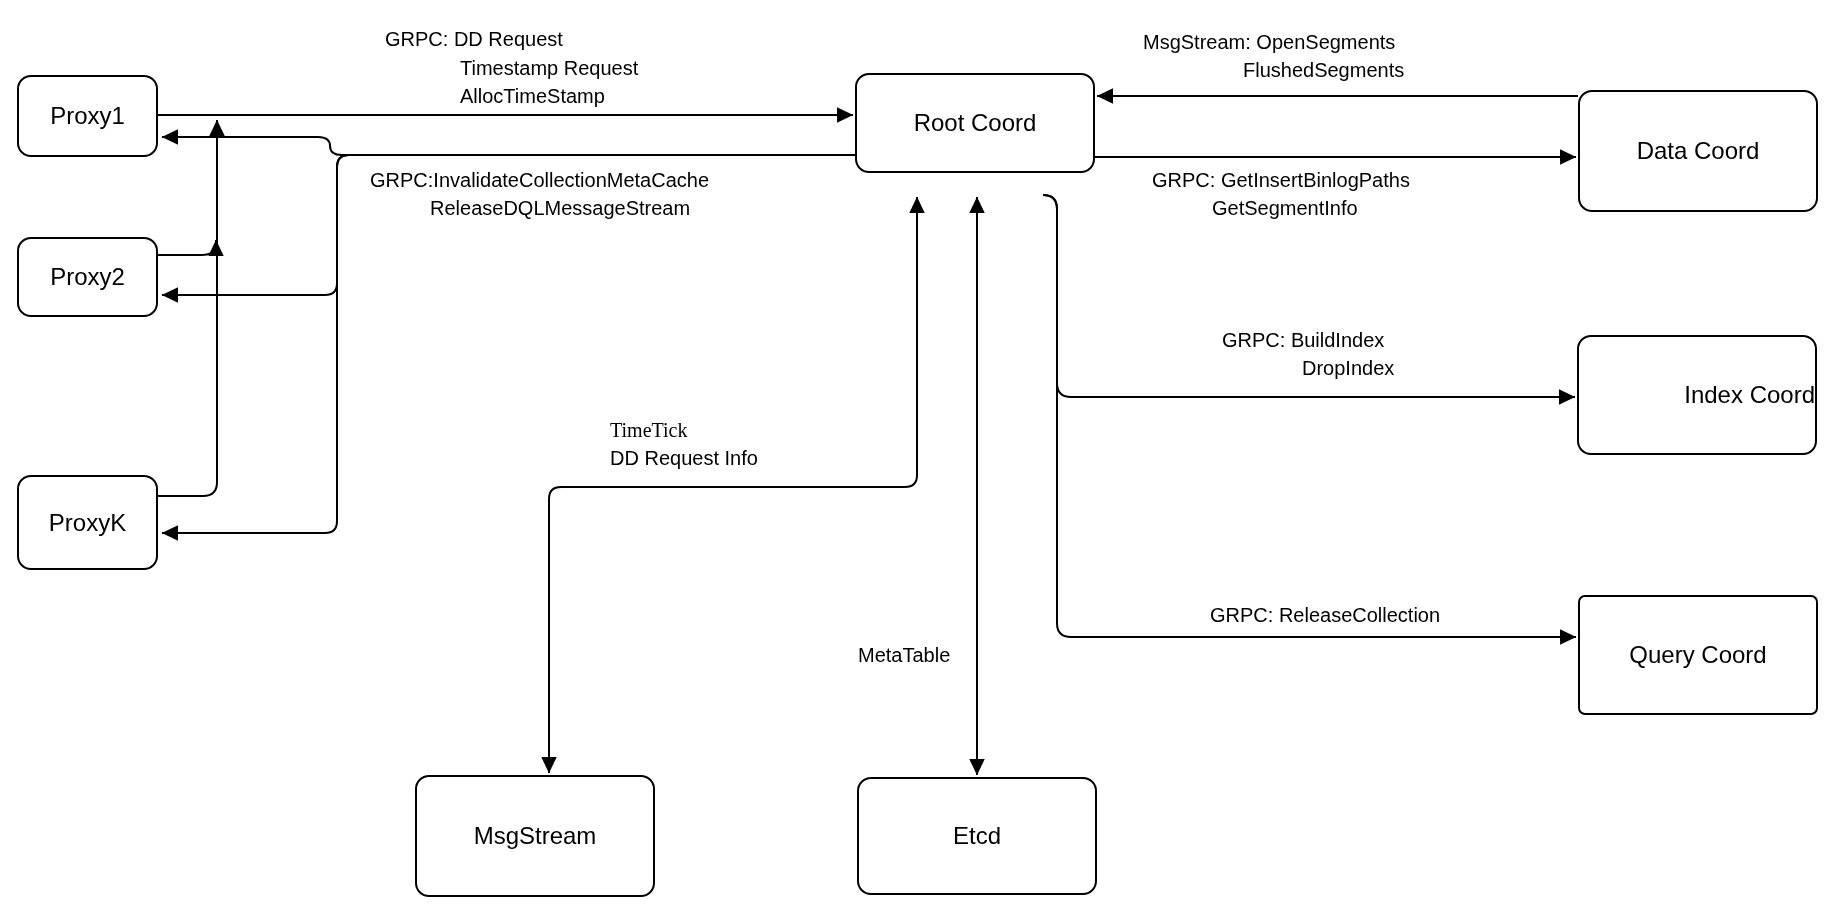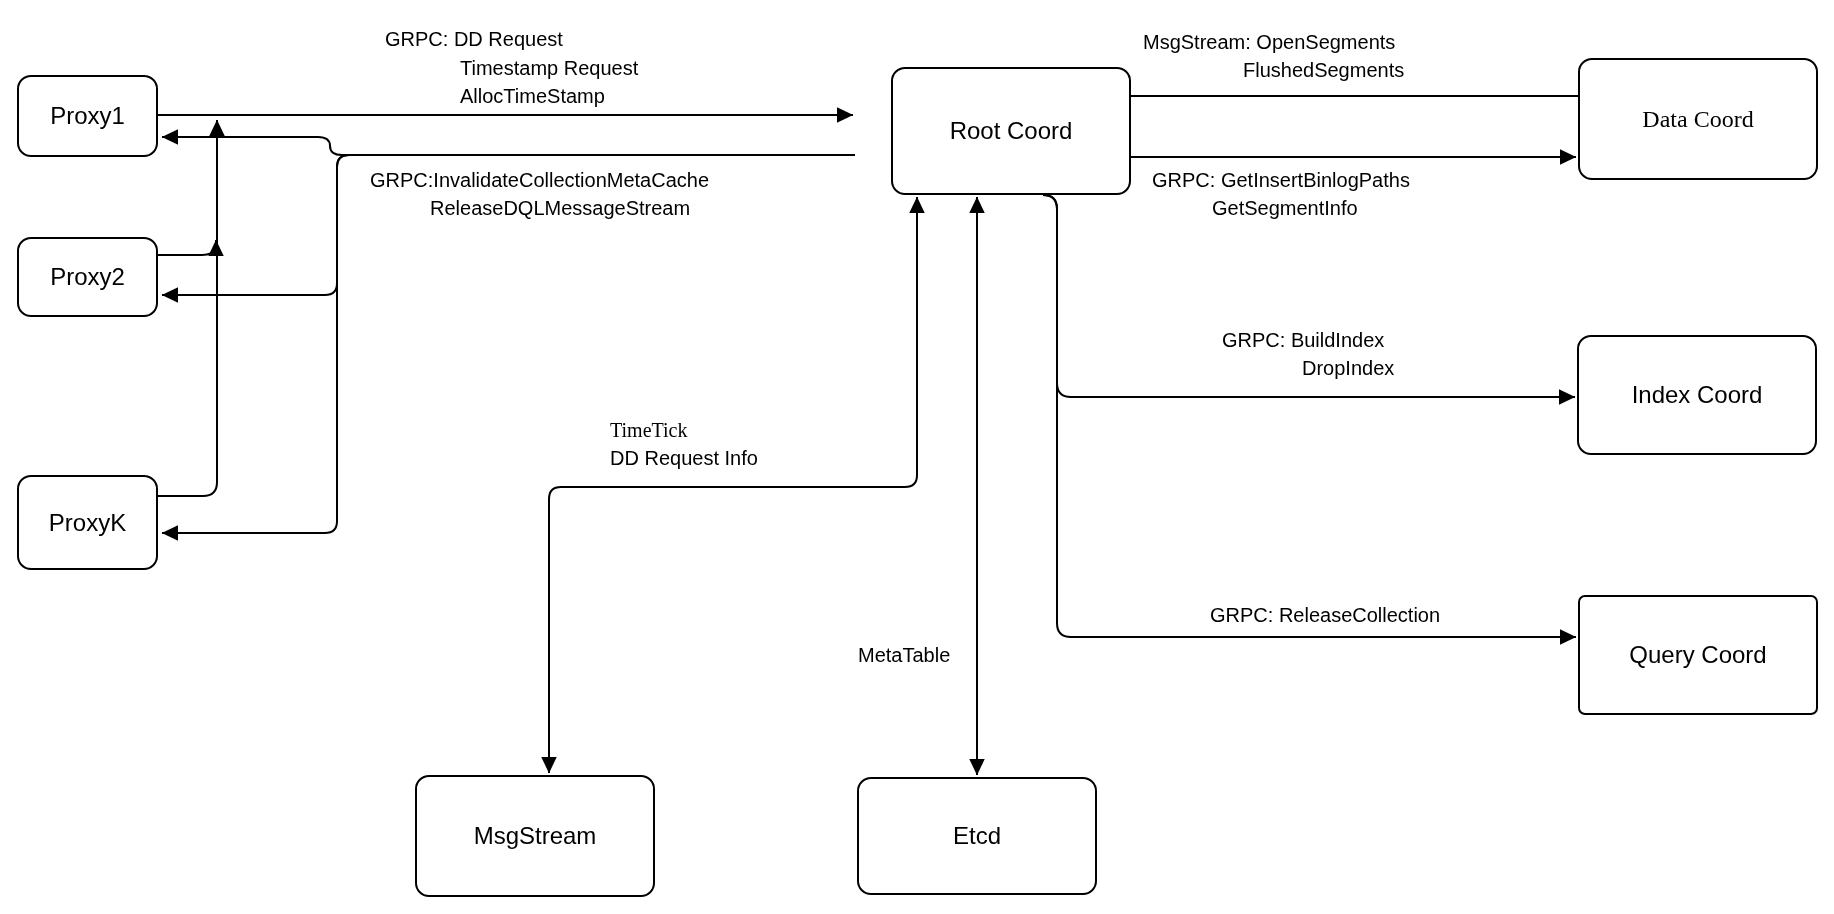--- a/index.html
+++ b/index.html
@@ -27,23 +27,23 @@
     font-size:20px;
     line-height:24px;
     white-space:nowrap;
     background:#ffffff;
     z-index:3;
   }
   
   #n-proxy1 {left:17px;  top:75px;  width:141px; height:82px;}
   #n-proxy2 {left:17px;  top:237px; width:141px; height:80px;text-align:right;}
   #n-proxyk {left:17px;  top:475px; width:141px; height:95px;}
-  #n-root   {left:855px; top:67px;  width:240px; height:128px;margin-left:36px;}
-  #n-data   {left:1578px;top:58px;  width:240px; height:122px;font-family:Liberation Serif, serif;}
-  #n-index  {left:1577px;top:335px; width:240px; height:120px;}
+  #n-root   {left:855px; top:73px;  width:240px; height:100px;}
+  #n-data   {left:1578px;top:90px;  width:240px; height:122px;}
+  #n-index  {left:1577px;top:335px; width:240px; height:120px;justify-content:flex-end;}
   #n-query  {left:1578px;top:595px; width:240px; height:120px;border-radius:7px;}
   #n-msg    {left:415px; top:775px; width:240px; height:122px;}
   #n-etcd   {left:857px; top:777px; width:240px; height:118px;}
   
   #l-a1{left:385px; top:27px;}
   #l-a2{left:460px; top:56px;}
   #l-a3{left:460px; top:84px;}
   #l-b1{left:370px; top:168px;}
   #l-b2{left:430px; top:196px;}
   #l-f1{left:1143px;top:30px;}

